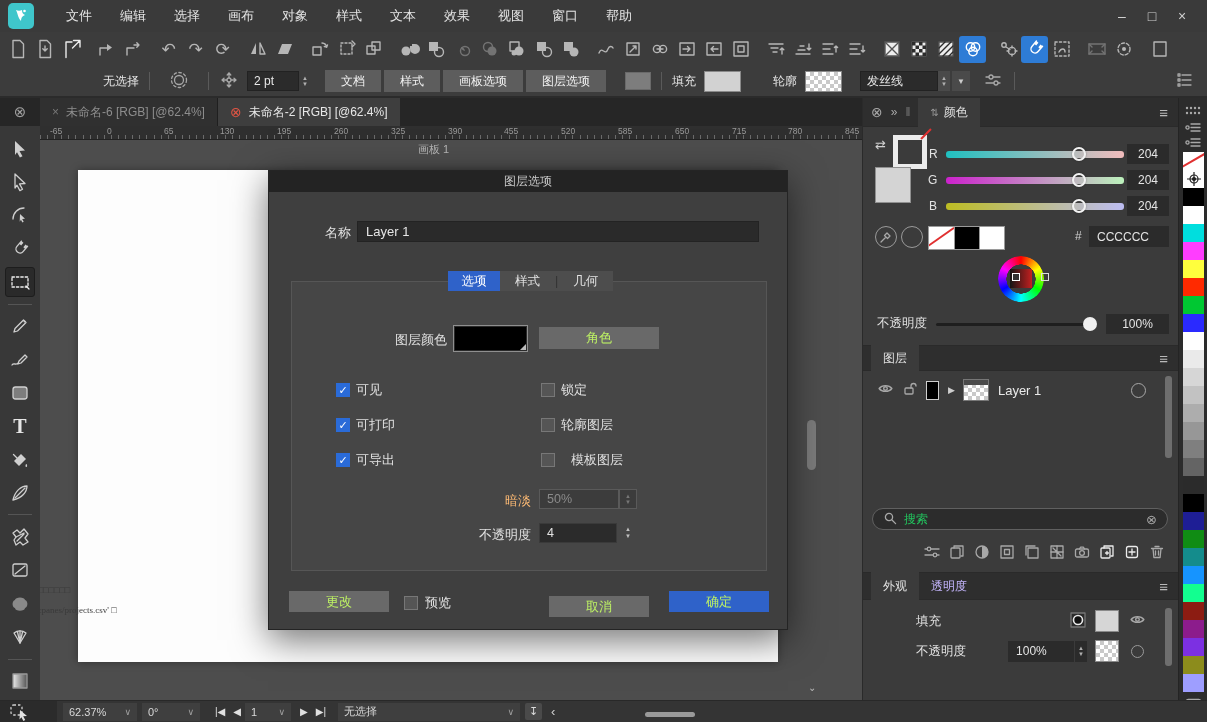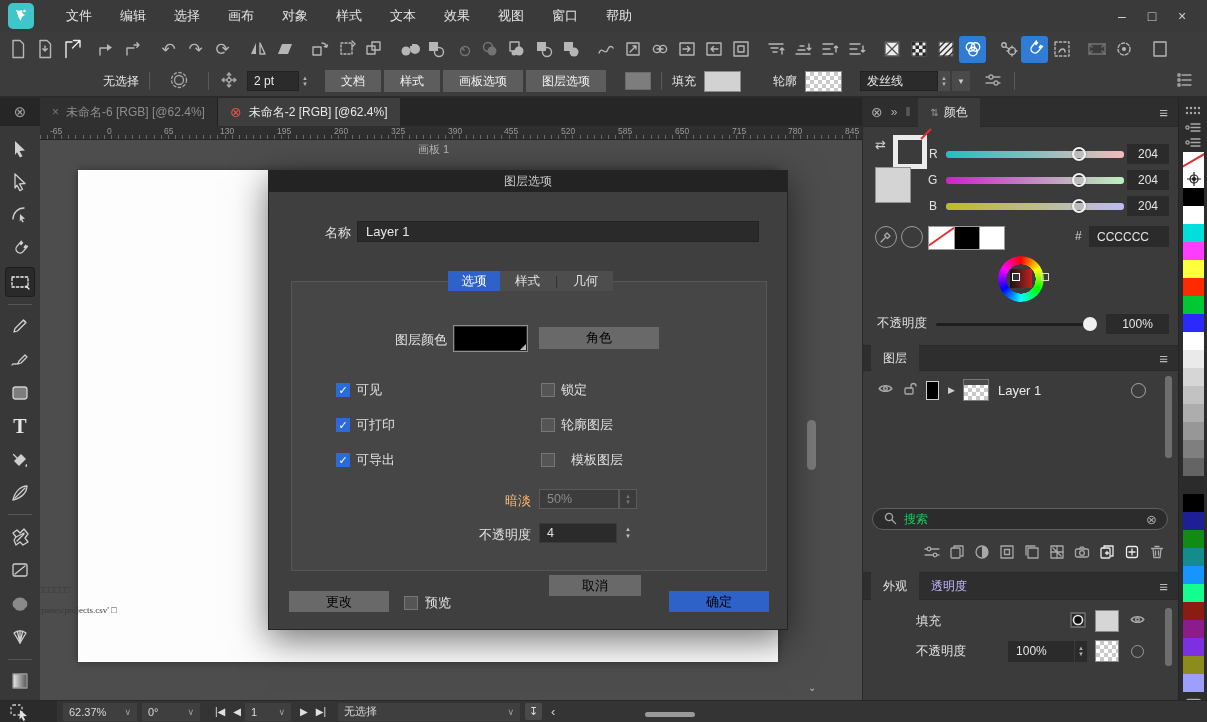--- a/index.html
+++ b/index.html
@@ -61,21 +61,21 @@
   .dlg-label.dim{color:#fdba74}
   #dlg-name{position:absolute;left:88px;top:50px;width:402px;height:21px;background:#2a2a2a;border:1px solid #232323;color:#e6e6e6;font-size:13px;display:flex;align-items:center;padding:0 8px}
   .dlg-tabs{position:absolute;left:179px;top:100px;height:20px;display:flex;z-index:2;font-size:12.5px}
   .dtab-active{background:#2f62c9;color:#fff;width:52px;display:flex;align-items:center;justify-content:center}
   .dtab-group{background:#4d4d4d;color:#e2e2e2;display:flex;align-items:center}
   .dtab{width:55px;text-align:center}
   #dlg-group{position:absolute;left:22px;top:110px;width:476px;height:290px;background:#464646;border:1px solid #565656}
   .cb{width:14px;height:14px;border:1px solid #777;display:flex;align-items:center;justify-content:center;font-size:11px;color:#fff}
   .cb.on{background:#2a6bd8;border-color:#2a6bd8}
   .cb.off{background:#555}
-  .dlg-btn{position:absolute;height:21px;display:flex;align-items:center;justify-content:center;font-size:13px;color:#000000;background:#696969}
+  .dlg-btn{position:absolute;height:21px;display:flex;align-items:center;justify-content:center;font-size:13px;color:#bef264;background:#696969}
   .dfield{position:absolute;height:20px;background:#2b2b2b;border:1px solid #5a5a5a;color:#e2e2e2;font-size:12.5px;display:flex;align-items:center;padding:0 7px}
   
   #rightpanel{left:862px;top:98px;width:316px;height:624px;background:#3b3b3b;border-left:1px solid #2a2a2a;font-size:12px}
   .phdr{position:relative;width:100%;background:#2e2e2e;border-bottom:1px solid #2a2a2a}
   .ptab{display:inline-flex;align-items:center;height:100%;padding:0 12px;background:#3b3b3b;color:#e0e0e0;gap:5px}
   .ptab.off{background:transparent;color:#c4b5fd}
   .hamb{position:absolute;right:10px;top:50%;transform:translateY(-50%);color:#b9b9b9;font-size:15px}
   .slider-val{position:absolute;width:42px;height:20px;background:#2b2b2b;color:#e4e4e4;font-size:12px;display:flex;align-items:center;justify-content:center}
   .track{position:absolute;height:7px;border-radius:3px}
   .handle{position:absolute;width:14px;height:14px;border:2.5px solid #f2f2f2;border-radius:50%;background:transparent;box-shadow:0 0 2px rgba(0,0,0,.4)}
@@ -529,21 +529,21 @@
     <div class="abs" style="left:352px;top:352px;width:14px;height:20px;display:flex;flex-direction:column;align-items:center;justify-content:center;font-size:6px;color:#c0c0c0;line-height:7px">
         <span>▲</span>
         <span>▼</span>
       </div>
 
     <div class="dlg-btn" style="left:20px;top:420px;width:100px">更改</div>
     <div class="abs r" style="left:135px;top:423px;gap:7px">
       <div class="cb off"></div>
       <span class="dlg-label">预览</span>
     </div>
-    <div class="dlg-btn" style="left:280px;top:404px;width:92px">取消</div>
+    <div class="dlg-btn" style="left:280px;top:425px;width:100px">取消</div>
     <div class="dlg-btn" style="left:400px;top:420px;width:100px;background:#2f62c9">确定</div>
   </div>
 </div>
 
 <div id="toolbox" class="abs">
   <div class="tool">
       <svg width="22" height="22" viewBox="0 0 22 22">
         <path d="M6 3l10 9.5-5.5.4 3 5.3-2.6 1.4-2.9-5.4L6 17z" class="fl"></path>
       </svg>
     </div>

